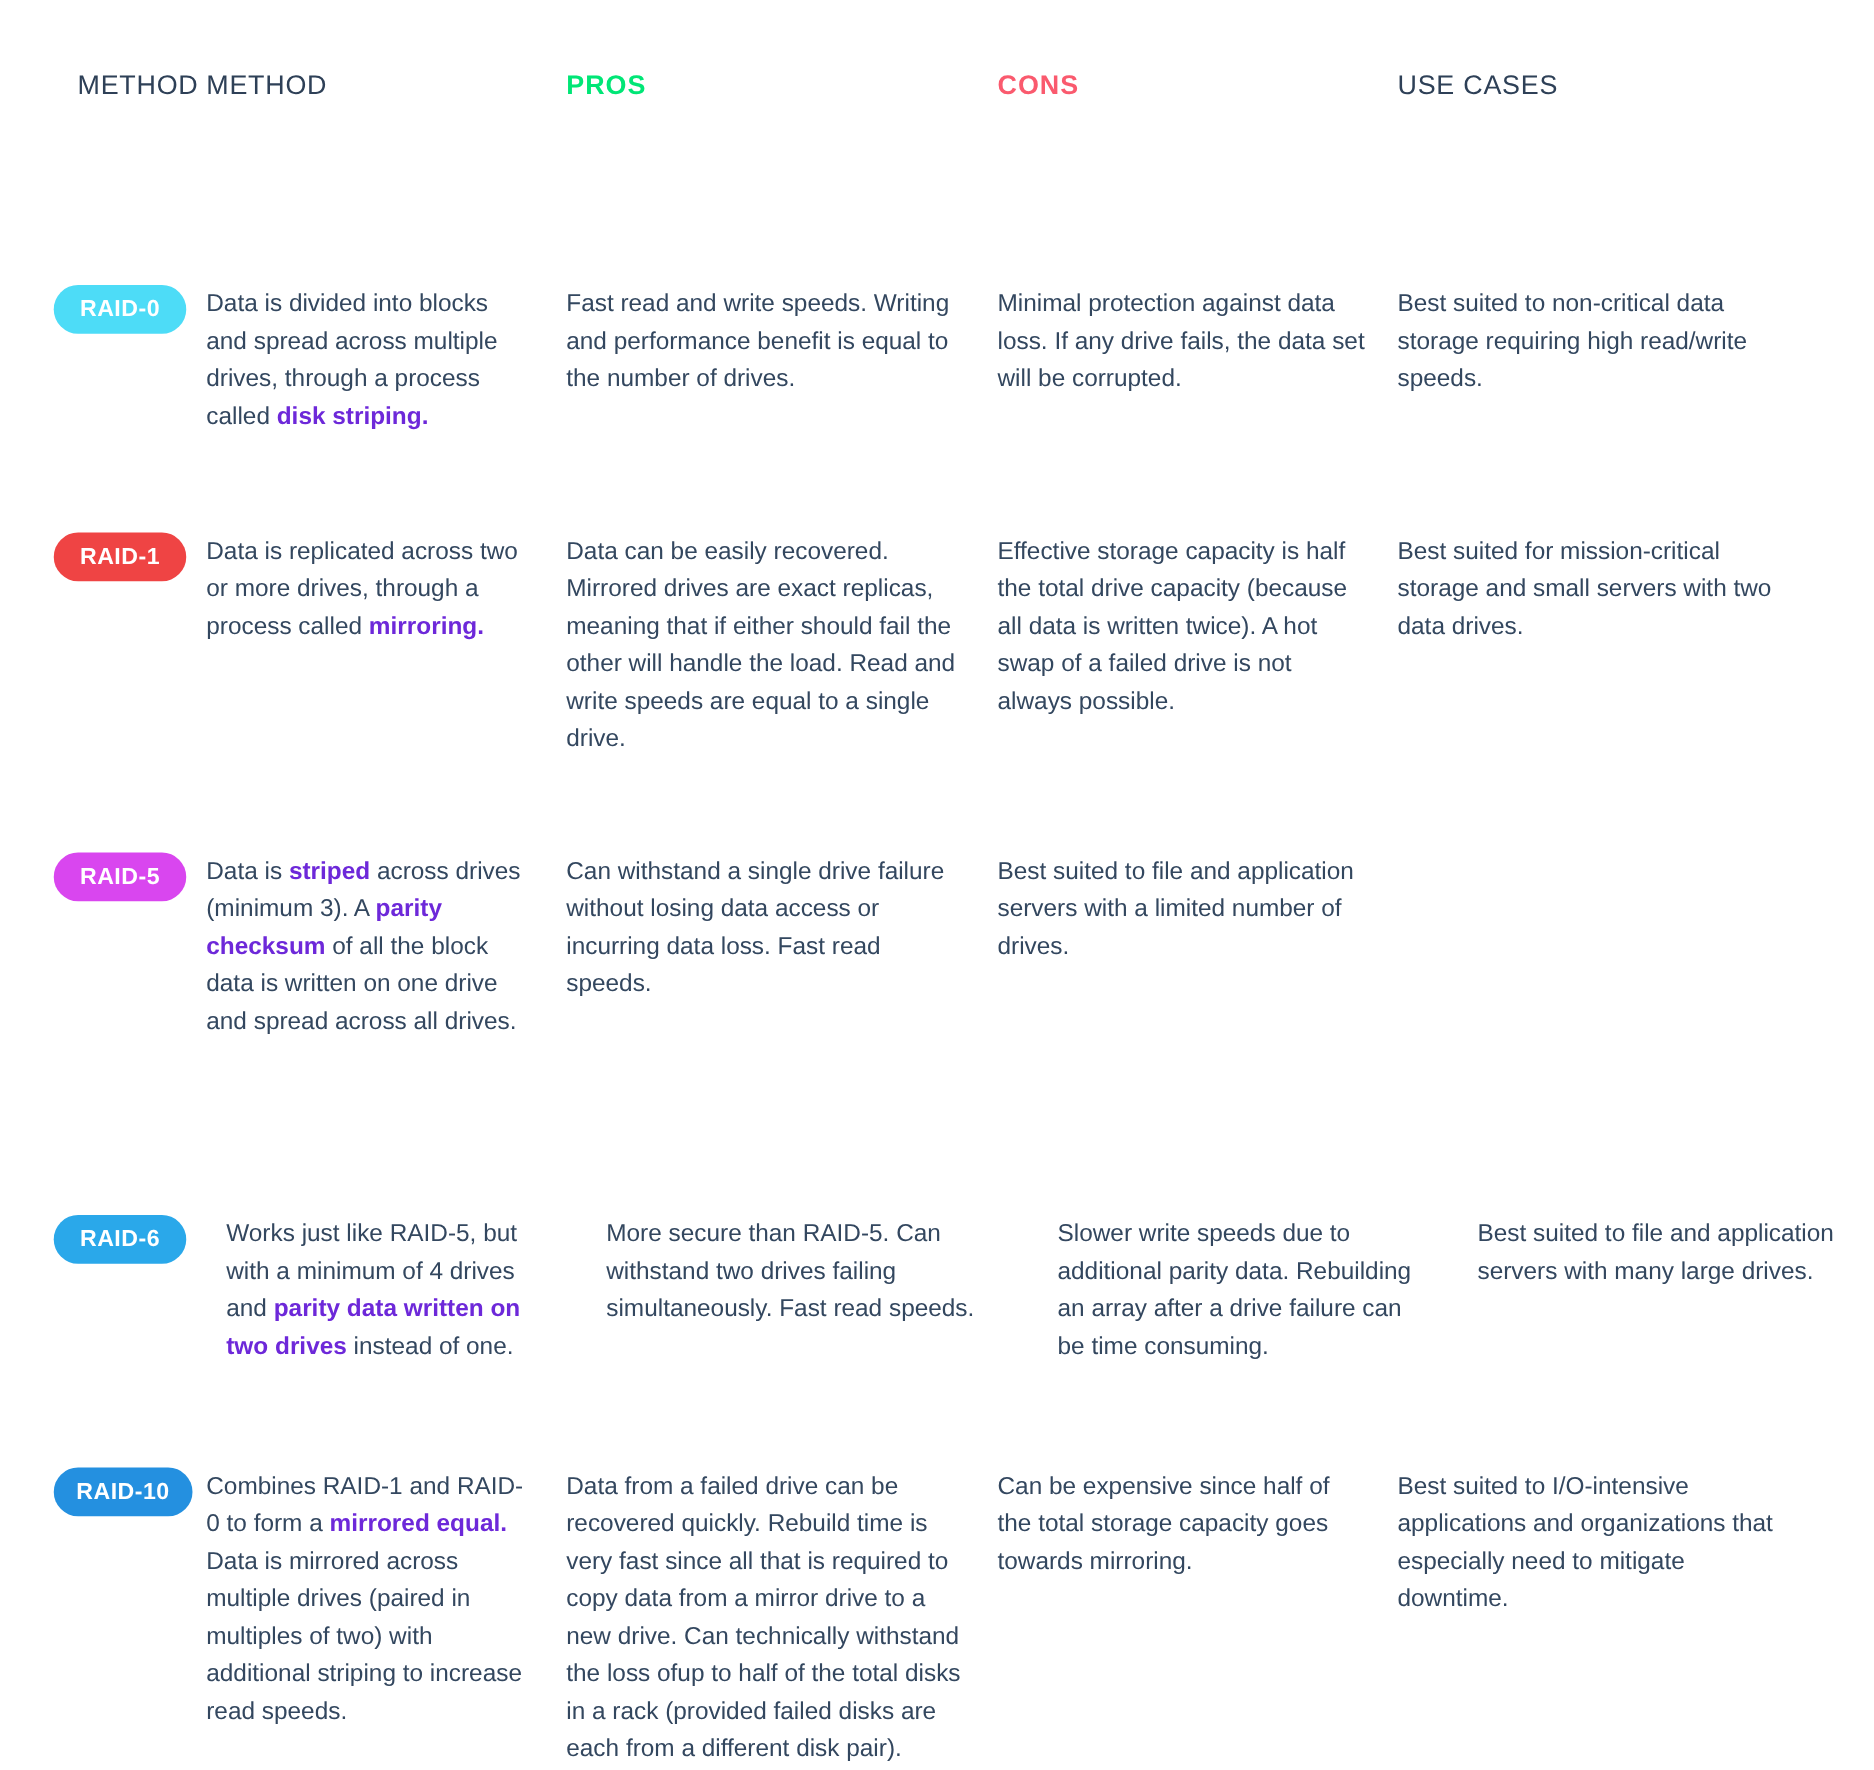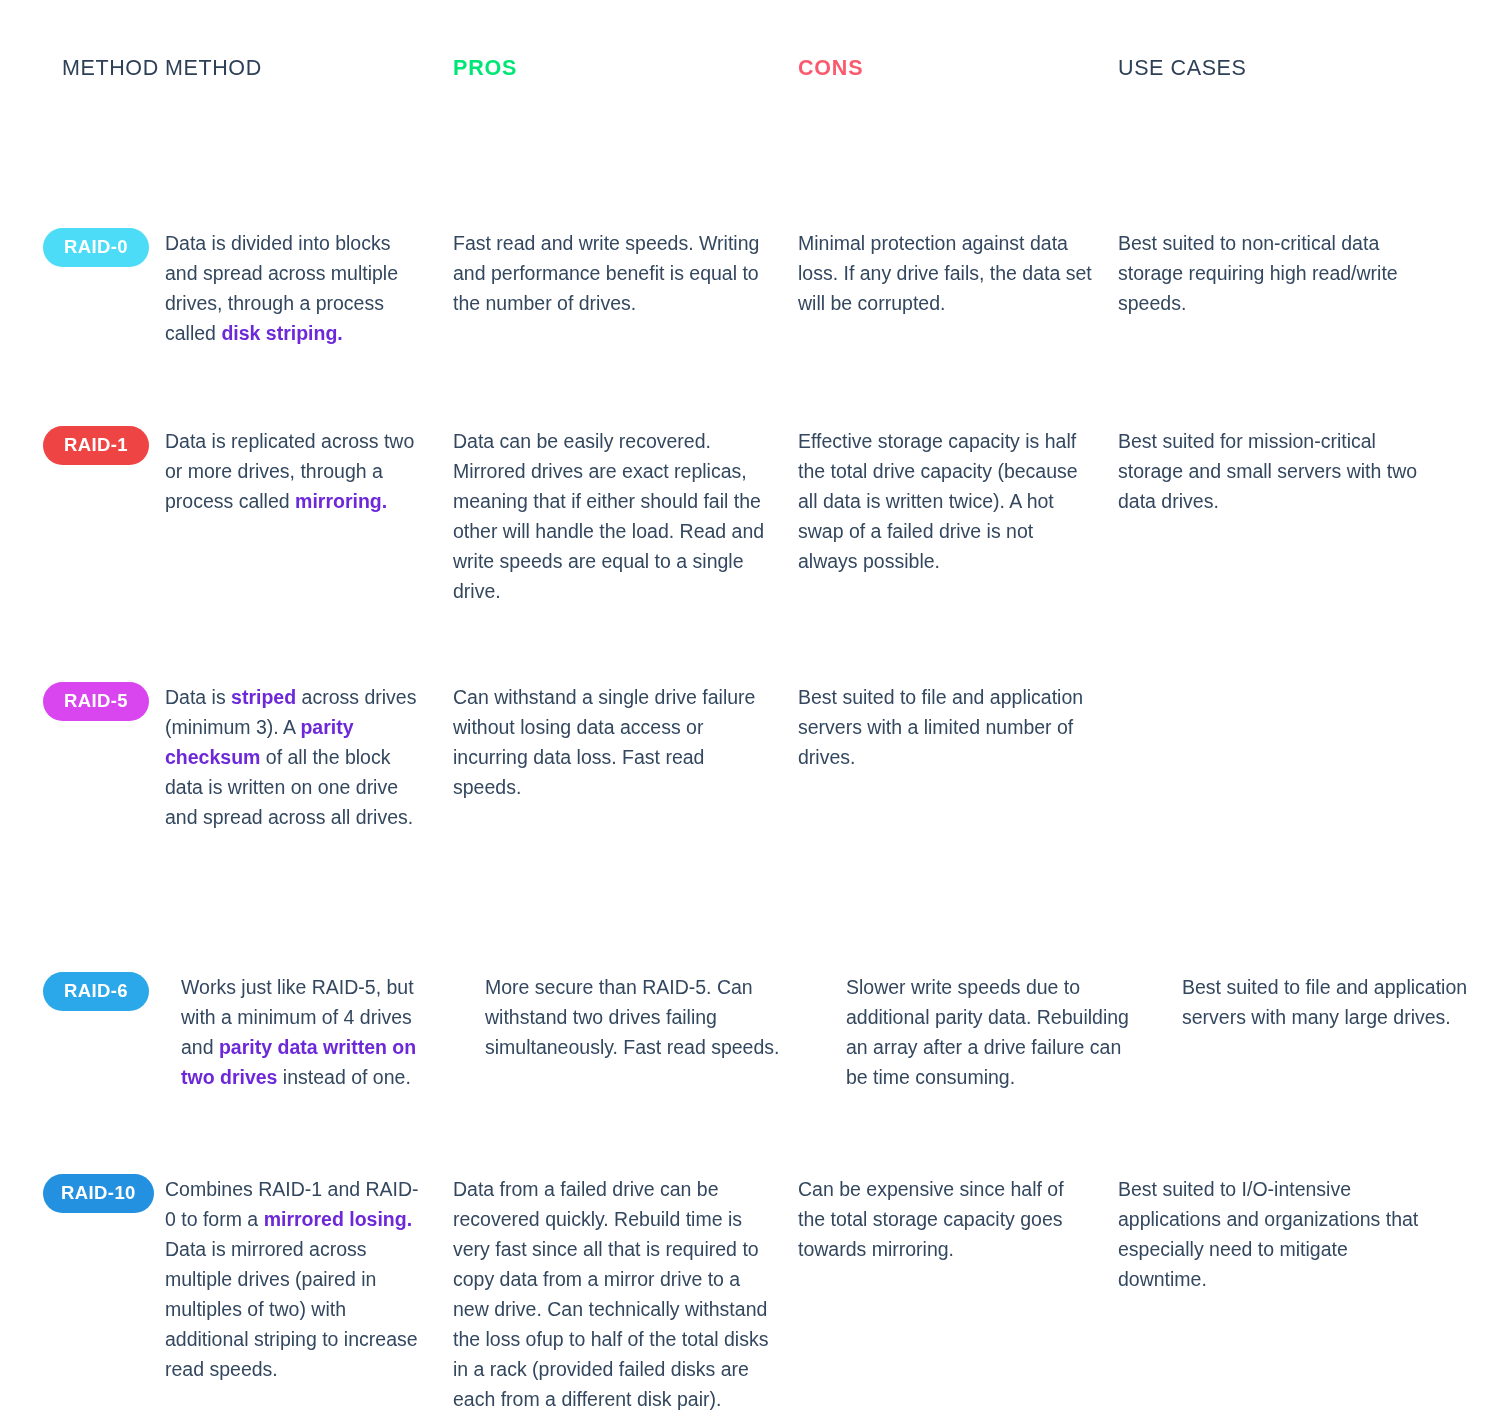--- a/index.html
+++ b/index.html
@@ -146,20 +146,20 @@
       <div class="col-method cell method-cell">Works just like RAID-5, but with a minimum of 4 drives and <b>parity data written on two drives</b> instead of one.</div>
       <div class="col-pros cell pros-cell">More secure than RAID-5. Can withstand two drives failing simultaneously. Fast read speeds.</div>
       <div class="col-cons cell cons-cell">Slower write speeds due to additional parity data. Rebuilding an array after a drive failure can be time consuming.</div>
       <div class="col-cases cell cases-cell">Best suited to file and application servers with many large drives.</div>
     </div>
 
     <div class="row" style="top:1094px;">
       <div class="col-level level-cell">
         <span class="badge" style="background: rgb(36, 144, 224);">RAID-10</span>
       </div>
-      <div class="col-method cell method-cell">Combines RAID-1 and RAID-0 to form a <b>mirrored losing.</b> Data is mirrored across multiple drives (paired in multiples of two) with additional striping to increase read speeds.</div>
+      <div class="col-method cell method-cell">Combines RAID-1 and RAID-0 to form a <b>mirrored equal.</b> Data is mirrored across multiple drives (paired in multiples of two) with additional striping to increase read speeds.</div>
       <div class="col-pros cell pros-cell">Data from a failed drive can be recovered quickly. Rebuild time is very fast since all that is required to copy data from a mirror drive to a new drive. Can technically withstand the loss ofup to half of the total disks in a rack (provided failed disks are each from a different disk pair).</div>
       <div class="col-cons cell cons-cell">Can be expensive since half of the total storage capacity goes towards mirroring.</div>
       <div class="col-cases cell cases-cell">Best suited to I/O-intensive applications and organizations that especially need to mitigate downtime.</div>
     </div>
 
   </div>
 </div>
 
 </body></html>

